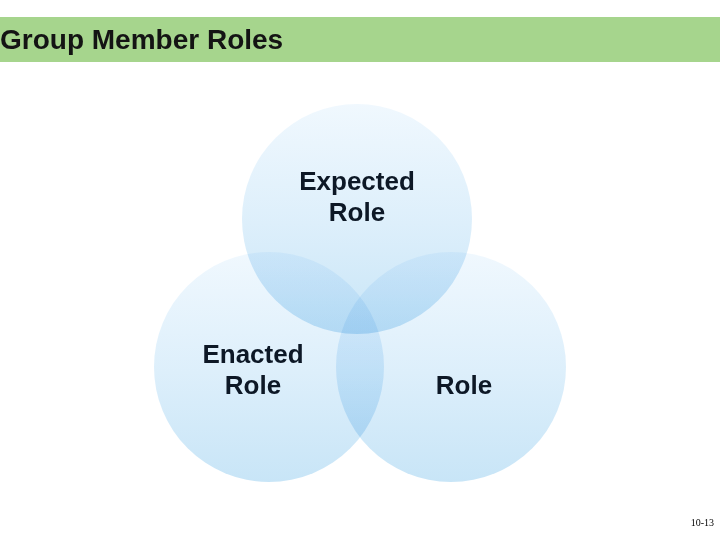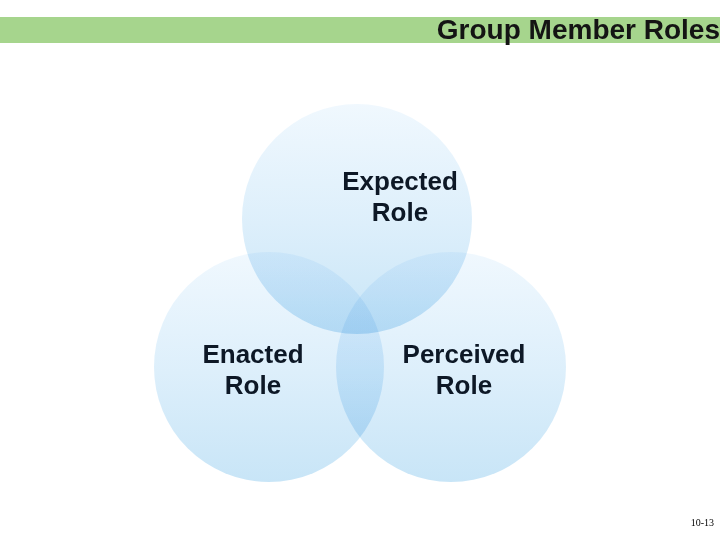--- a/index.html
+++ b/index.html
@@ -19,25 +19,25 @@
     inset: 0;
     width: 720px;
     height: 540px;
   }
   
   .header-band {
     position: absolute;
     top: 17px;
     left: 0;
     width: 720px;
-    height: 26px;
+    height: 45px;
     background: var(--header-bg, #a6d58d);
     display: flex;
     align-items: center;
-    justify-content: flex-end;
+    justify-content: flex-start;
   }
   .title {
     margin: 0;
     font-family: "Liberation Sans", sans-serif;
     font-weight: bold;
     font-size: 28px;
     line-height: 42px;
     color: var(--title-text, #141414);
     white-space: nowrap;
   }
@@ -67,21 +67,21 @@
     position: absolute;
     transform: translateX(-50%);
     text-align: center;
     font-family: "Liberation Sans", sans-serif;
     font-weight: bold;
     font-size: 26px;
     line-height: 31px;
     color: var(--label-text, #0d1826);
     white-space: nowrap;
   }
-  .label-expected  { left: 357px; top: 166px; margin-left: 43px; }
+  .label-expected  { left: 357px; top: 166px; }
   .label-enacted   { left: 253px; top: 339px; }
   .label-perceived { left: 464px; top: 339px; }
 
   
   .page-number {
     position: absolute;
     top: 516px;
     right: 6px;
     font-family: "Liberation Serif", serif;
     font-size: 10px;
@@ -107,20 +107,20 @@
       <span>Expected</span><br>
       <span>Role</span>
     </div>
 
     <div class="label label-enacted">
       <span>Enacted</span><br>
       <span>Role</span>
     </div>
 
     <div class="label label-perceived">
-      <span>Perceived</span><br>
+      <br>
       <span>Role</span>
     </div>
   </div>
 
   <div class="page-number">10-13</div>
 
 </div>
 
 </body></html>

